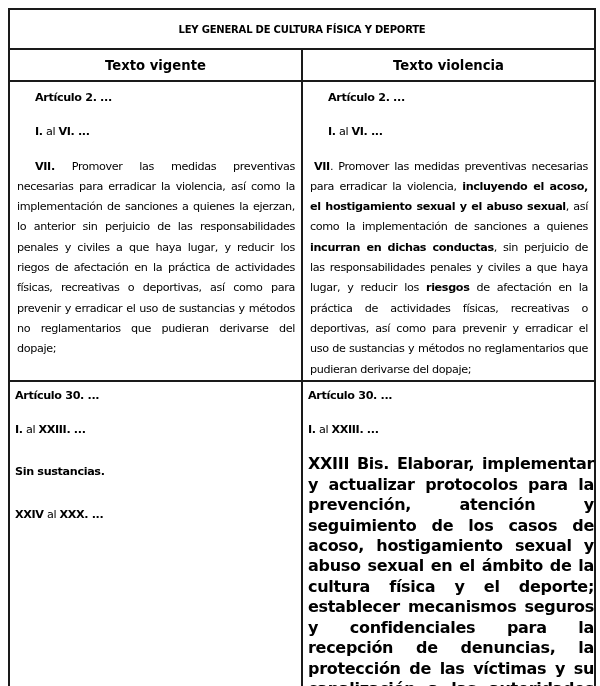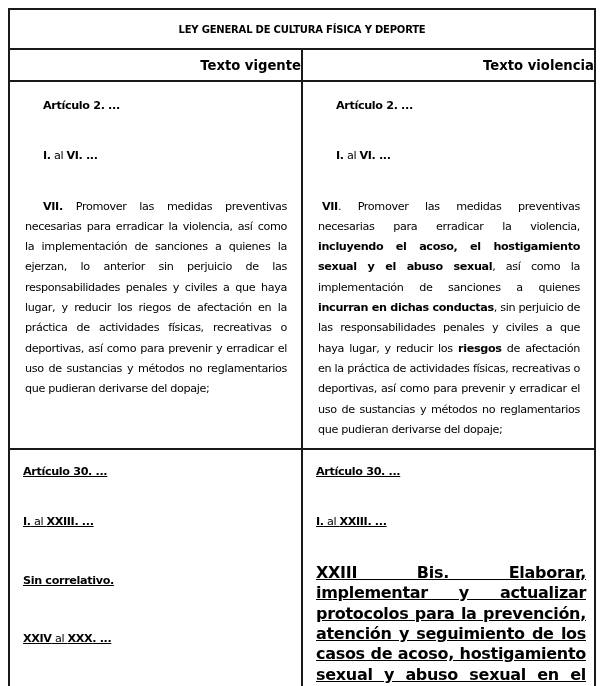--- a/index.html
+++ b/index.html
@@ -31,40 +31,40 @@
     .title-cell {
       height: 38px;
       text-align: center;
       vertical-align: middle !important;
       font-weight: bold;
       font-size: 10px;
       letter-spacing: -0.2px;
     }
     .header-cell {
       height: 30px;
-      text-align: right;
+      text-align: center;
       vertical-align: middle !important;
       font-weight: bold;
       font-size: 13.2px;
       margin-left: 6px;
     }
     .col-left { width: 293px; }
     .col-right { width: 293px; }
     .row-art2 td { height: 288px; }
     .row-art30 td { height: 300px; }
     .cell-content {
       font-size: 11.2px;
       line-height: 20.3px;
       text-align: justify;
       letter-spacing: -0.35px;
     }
     .art2-left { padding: 6px 6px 0 7px; }
     .art2-right { padding: 6px 6px 0 7px; }
-    .art30 { padding: 4px 0 0 5px; text-decoration: underline; }
-    p { margin: 8px; }
+    .art30 { padding: 4px 0 0 5px; }
+    p { margin: 0; }
     .indent { padding-left: 18px; }
     .gap { height: 14px; }
     .gap-lg { height: 22px; }
     .gap-md { height: 16px; }
     .bold { font-weight: bold; }
     .first-line-indent { text-indent: 18px; }
     .nospace-indent { text-indent: 4px; }
     .bis-para {
       font-weight: bold;
       font-size: 16px;
@@ -110,21 +110,21 @@
     </td>
   </tr>
 
   <tr class="row-art30">
     <td>
       <div class="cell-content art30">
         <p class="bold">Artículo 30. ...</p>
         <div class="gap"></div>
         <p><span class="bold">I.</span><span style="white-space:pre;"> al </span><span class="bold">XXIII. ...</span></p>
         <div class="gap-lg"></div>
-        <p class="bold">Sin correlativo.</p>
+        <p class="bold">Sin sustancias.</p>
         <div class="gap-lg"></div>
         <p><span class="bold">XXIV</span><span style="white-space:pre;"> al </span><span class="bold">XXX</span><span class="bold">. ...</span></p>
       </div>
     </td>
     <td>
       <div class="cell-content art30">
         <p class="bold">Artículo 30. ...</p>
         <div class="gap"></div>
         <p><span class="bold">I.</span><span style="white-space:pre;"> al </span><span class="bold">XXIII. ...</span></p>
         <div class="gap"></div>

